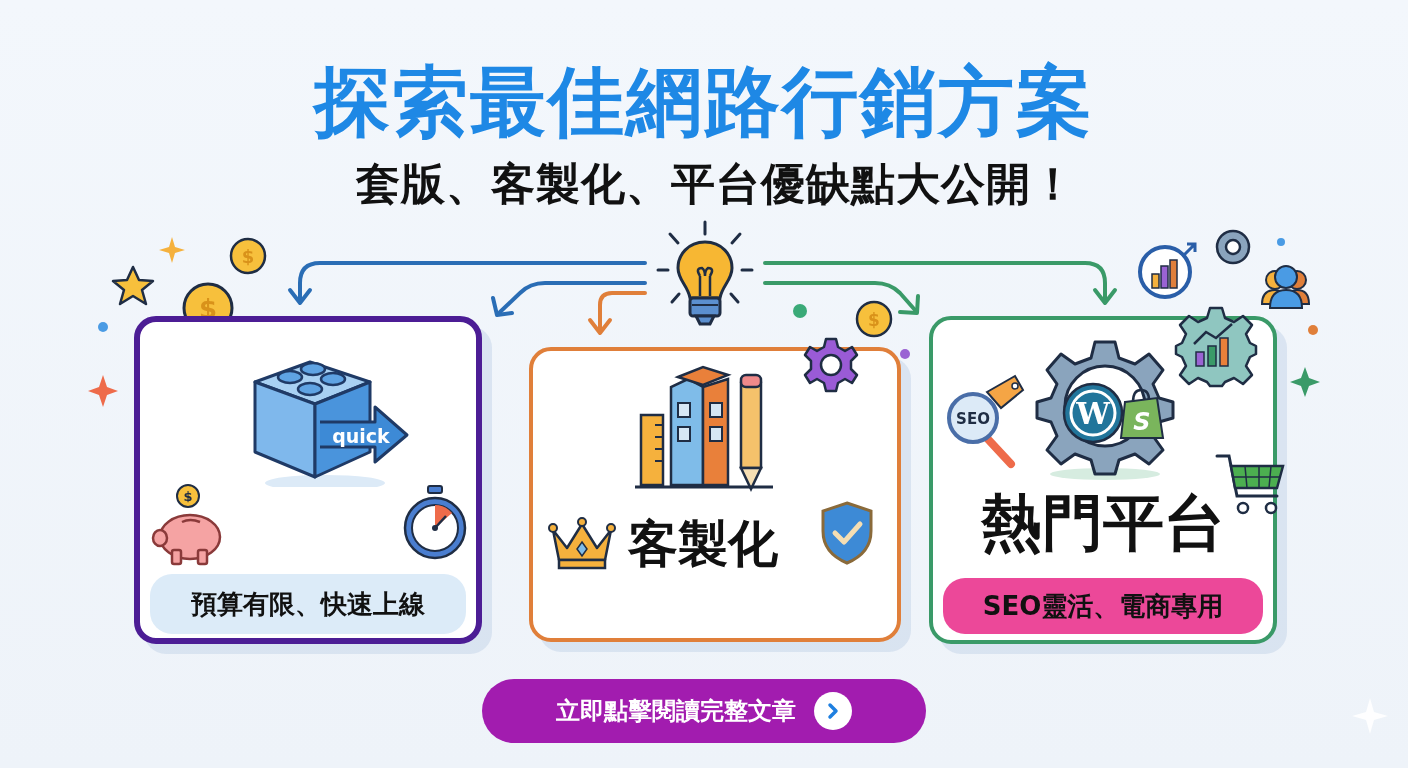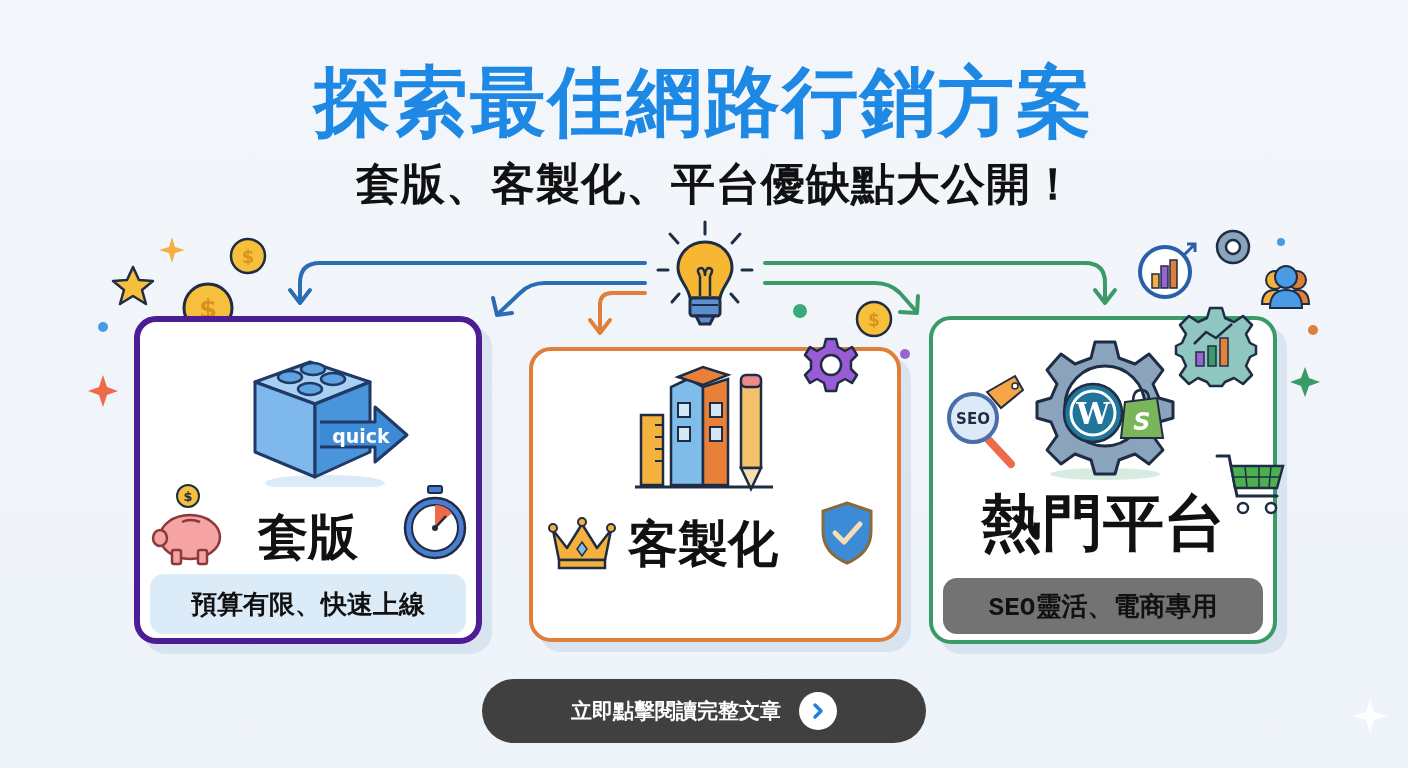--- a/index.html
+++ b/index.html
@@ -22,35 +22,35 @@
     border-radius: 22px; background: #fff;
     box-shadow: 10px 10px 0 rgba(150,180,215,0.25);
   }
   .card-blue { left: 134px; top: 316px; width: 348px; height: 328px; border: 6px solid #4c1d95; }
   .card-orange { left: 529px; top: 347px; width: 372px; height: 295px; border: 4px solid #e07f3a; }
   .card-green { left: 929px; top: 316px; width: 348px; height: 328px; border: 4px solid #3a9a68; }
   .card-title {
     position: absolute; font-size: 50px; font-weight: bold; color: #111;
   }
   .pill {
-    position: absolute; left: 10px; right: 10px; height: 60px; border-radius: 14px;
+    position: absolute; left: 10px; right: 10px; height: 60px; border-radius: 22px;
     display: flex; align-items: center; justify-content: center;
     font-size: 26px; font-weight: bold; color: #111;
   }
   .pill-blue { background: #dcebf8; }
   .pill-orange { background: #fde6d6; }
-  .pill-green { background: #737373; font-family: Liberation Mono, monospace; }
+  .pill-green { background: #ec4899; }
   .platform-sub {
     position: absolute; left: 0; width: 100%; text-align: center;
     font-size: 22px; font-weight: bold; color: #111;
   }
   .cta {
     left: 482px; top: 679px; width: 444px; height: 64px; border-radius: 32px;
-    background: #404040; display: flex; align-items: center; justify-content: center;
-    gap: 18px; color: #fff; font-size: 21px; font-weight: bold; cursor: pointer;
+    background: #a21caf; display: flex; align-items: center; justify-content: center;
+    gap: 18px; color: #fff; font-size: 24px; font-weight: bold; cursor: pointer;
   }
   .cta-circle {
     width: 38px; height: 38px; border-radius: 50%; background: #fff;
     display: flex; align-items: center; justify-content: center;
   }
   svg { display: block; }
 </style>
 </head>
 <body>
 
@@ -149,21 +149,20 @@
     <path d="M32 40 Q40 36 50 40" stroke="#8a3a3a" stroke-width="2.5" fill="none"></path>
   </svg>
   <svg class="abs" style="left:260px;top:160px" width="70" height="80">
     <rect x="28" y="4" width="14" height="7" rx="2" fill="#4a7ed0" stroke="#1f2d44" stroke-width="2"></rect>
     <circle cx="35" cy="46" r="30" fill="#4a7ed0" stroke="#1f2d44" stroke-width="2.5"></circle>
     <circle cx="35" cy="46" r="23" fill="#fff" stroke="#1f2d44" stroke-width="2"></circle>
     <path d="M35 46 L35 23 A23 23 0 0 1 52 31 Z" fill="#ee6b4a"></path>
     <line x1="35" y1="46" x2="46" y2="34" stroke="#1f2d44" stroke-width="2.5"></line>
     <circle cx="35" cy="46" r="3" fill="#1f2d44"></circle>
   </svg>
-  <div class="card-title" style="left:0;width:100%;text-align:center;top:182px">套版</div>
   <div class="pill pill-blue" style="top:252px">預算有限、快速上線</div>
 </div>
 
 <div class="abs card card-orange">
   <svg class="abs" style="left:100px;top:14px" width="150" height="130">
     <rect x="8" y="50" width="22" height="70" fill="#f5b13d" stroke="#1f2d44" stroke-width="2.5"></rect>
     <g stroke="#1f2d44" stroke-width="2">
         <line x1="22" y1="60" x2="30" y2="60"></line>
         <line x1="22" y1="72" x2="30" y2="72"></line>
         <line x1="22" y1="84" x2="30" y2="84"></line>

